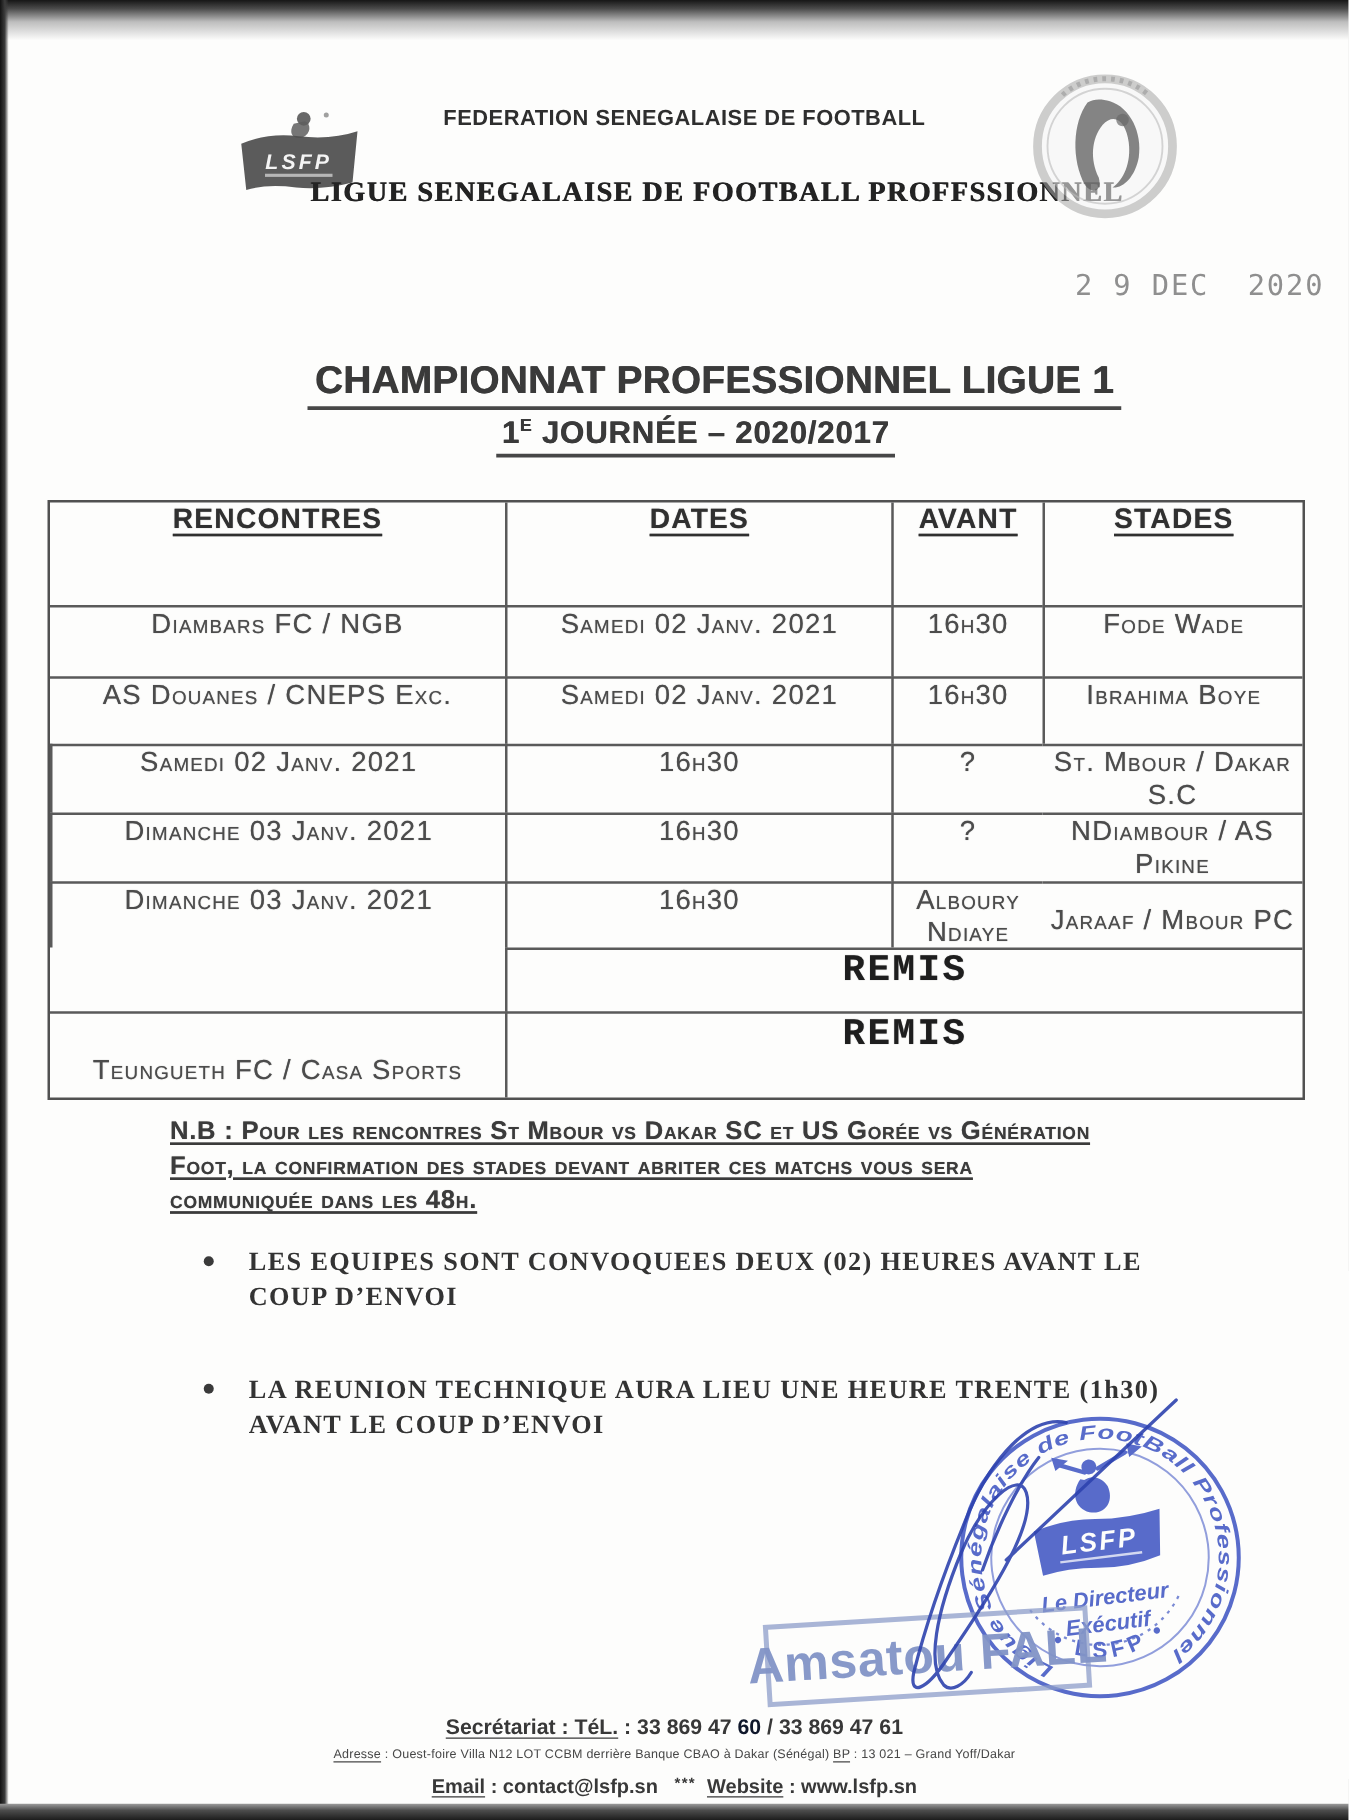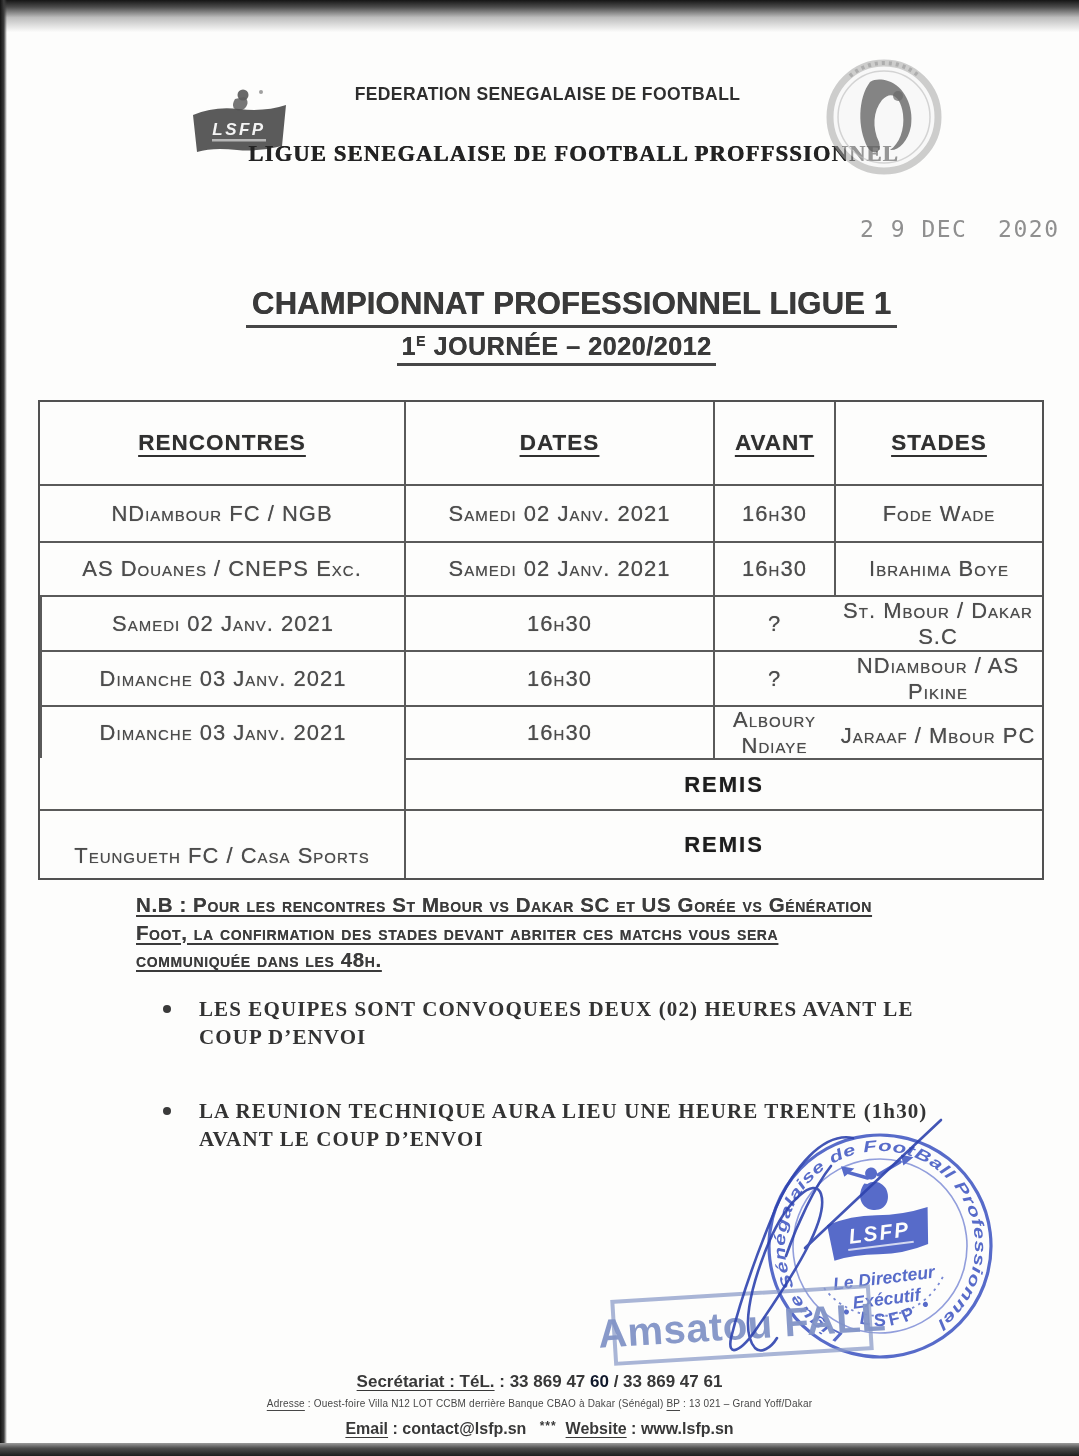--- a/index.html
+++ b/index.html
@@ -38,30 +38,30 @@
     text-shadow:0.4px 0 0 #3a3a3a; }
   .title-sub sup { font-size:14px; }
   .pre { white-space:pre-wrap; }
 
   
   .match-table { position:absolute; left:38px; top:400px;
     display:grid; grid-template-columns:364px 309px 121px 208px;
     grid-template-rows:82px 57px 54px 55px 55px 53px 51px 69px;
     border:2px solid #515151; }
   .c { border-left:2px solid #5a5a5a; border-top:2px solid #5a5a5a;
-    display:flex; align-items:center; justify-content:center; text-align:center;
+    display:flex; align-items:flex-start; justify-content:center; text-align:center;
     font-variant:small-caps; font-size:22px; letter-spacing:1px; color:#4c4c4c;
     text-shadow:0 0 0.7px rgba(76,76,76,0.75); }
   .c.fc { border-left:none; }
   .c.hr { border-top:none; font-weight:bold; font-size:22.5px; color:#303030; }
   .c.hr span { text-decoration:underline; text-underline-offset:5px; text-decoration-thickness:2px; }
   .c.low { align-items:flex-end; padding-bottom:9px; }
   .c.span3 { grid-column:2 / 5; }
-  .remis { font-family:Liberation Sans, sans-serif; font-variant:normal; font-weight:bold;
-    font-size:22px; letter-spacing:2px; color:#1e1e1e; }
+  .remis { font-family:Liberation Mono, monospace; font-variant:normal; font-weight:bold;
+    font-size:30px; letter-spacing:2px; color:#1e1e1e; }
 
   
   .nb-note { position:absolute; left:136px; top:891px; width:752px; margin:0;
     font-weight:bold; font-variant:small-caps; font-size:20.5px; line-height:27.5px;
     letter-spacing:0.6px; color:#3b3b3b; text-decoration:underline;
     text-underline-offset:3px; text-decoration-thickness:2px;
     text-shadow:0 0 0.6px rgba(59,59,59,0.7); }
 
   
   .bullets { position:absolute; left:163px; top:995px; width:812px; margin:0; padding:0;
@@ -115,38 +115,38 @@
     <circle cx="64" cy="61" r="46" fill="none" stroke="#bbbbbb" stroke-width="1.5" opacity="0.6"></circle>
     <path d="M 50 26 C 38 42, 37 72, 48 92 C 54 100, 62 97, 59 86 C 52 72, 53 55, 62 44 C 72 33, 81 42, 83 58 C 85 74, 79 88, 70 94 C 78 95, 88 86, 91 70 C 94 50, 84 30, 68 25 C 61 23, 55 23, 50 26 Z" fill="#5d5d5d" opacity="0.75"></path>
     <circle cx="78" cy="40" r="5" fill="#6a6a6a" opacity="0.7"></circle>
     <path d="M 30 20 A 52 52 0 0 1 100 21" fill="none" stroke="#8d8d8d" stroke-width="4" stroke-dasharray="3 4" opacity="0.5"></path>
   </svg>
 
   <div class="date-stamp">2 9 DEC  2020</div>
 
   <div class="title-block">
     <h1 class="title-main">CHAMPIONNAT PROFESSIONNEL LIGUE 1</h1><br>
-    <h2 class="title-sub"><span>1</span><sup>E</sup><span class="pre"> JOURNÉE – 2020/2012</span></h2>
+    <h2 class="title-sub"><span>1</span><sup>E</sup><span class="pre"> JOURNÉE – 2020/2017</span></h2>
   </div>
 
   <div class="match-table">
     <div class="c hr fc">
         <span>RENCONTRES</span>
       </div>
     <div class="c hr">
         <span>DATES</span>
       </div>
     <div class="c hr">
         <span>AVANT</span>
       </div>
     <div class="c hr">
         <span>STADES</span>
       </div>
 
-    <div class="c fc">NDiambour FC / NGB</div>
+    <div class="c fc">Diambars FC / NGB</div>
     <div class="c">Samedi 02 Janv. 2021</div>
     <div class="c">16h30</div>
     <div class="c">Fode Wade</div>
 
     <div class="c fc">AS Douanes / CNEPS Exc.</div>
     <div class="c">Samedi 02 Janv. 2021</div>
     <div class="c">16h30</div>
     <div class="c">Ibrahima Boye</div>
 
     <div class="c">Samedi 02 Janv. 2021</div>

